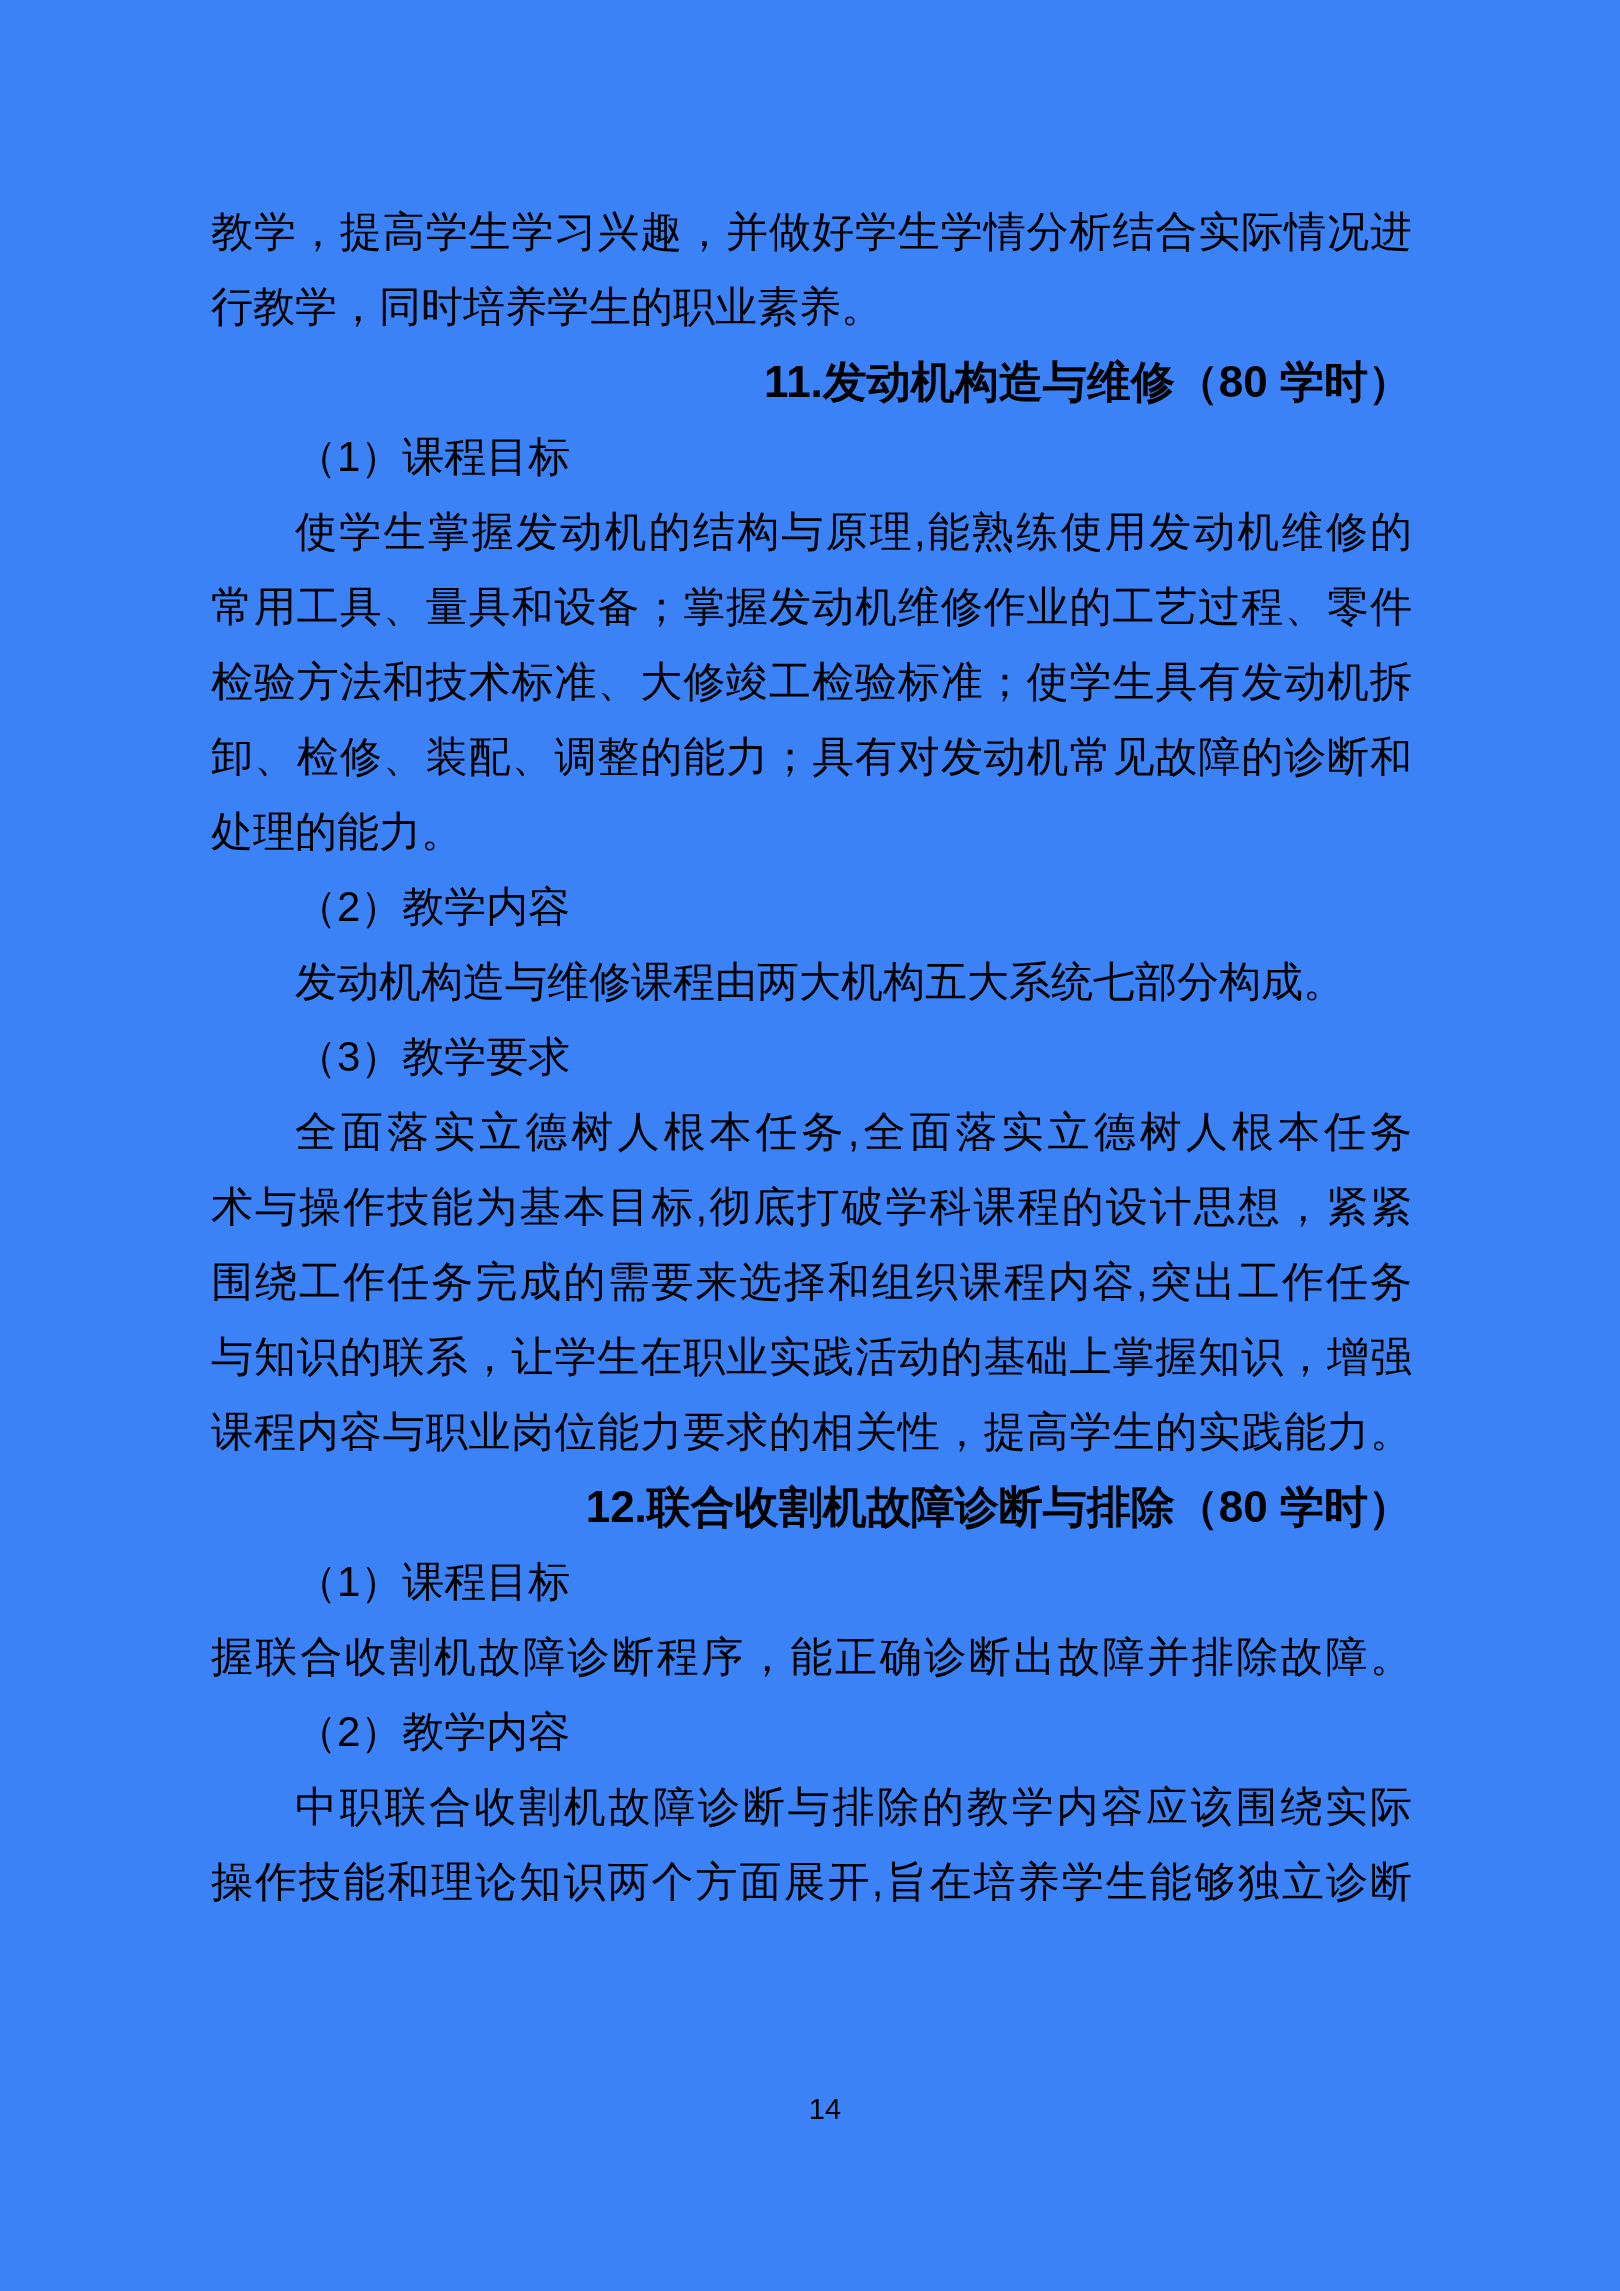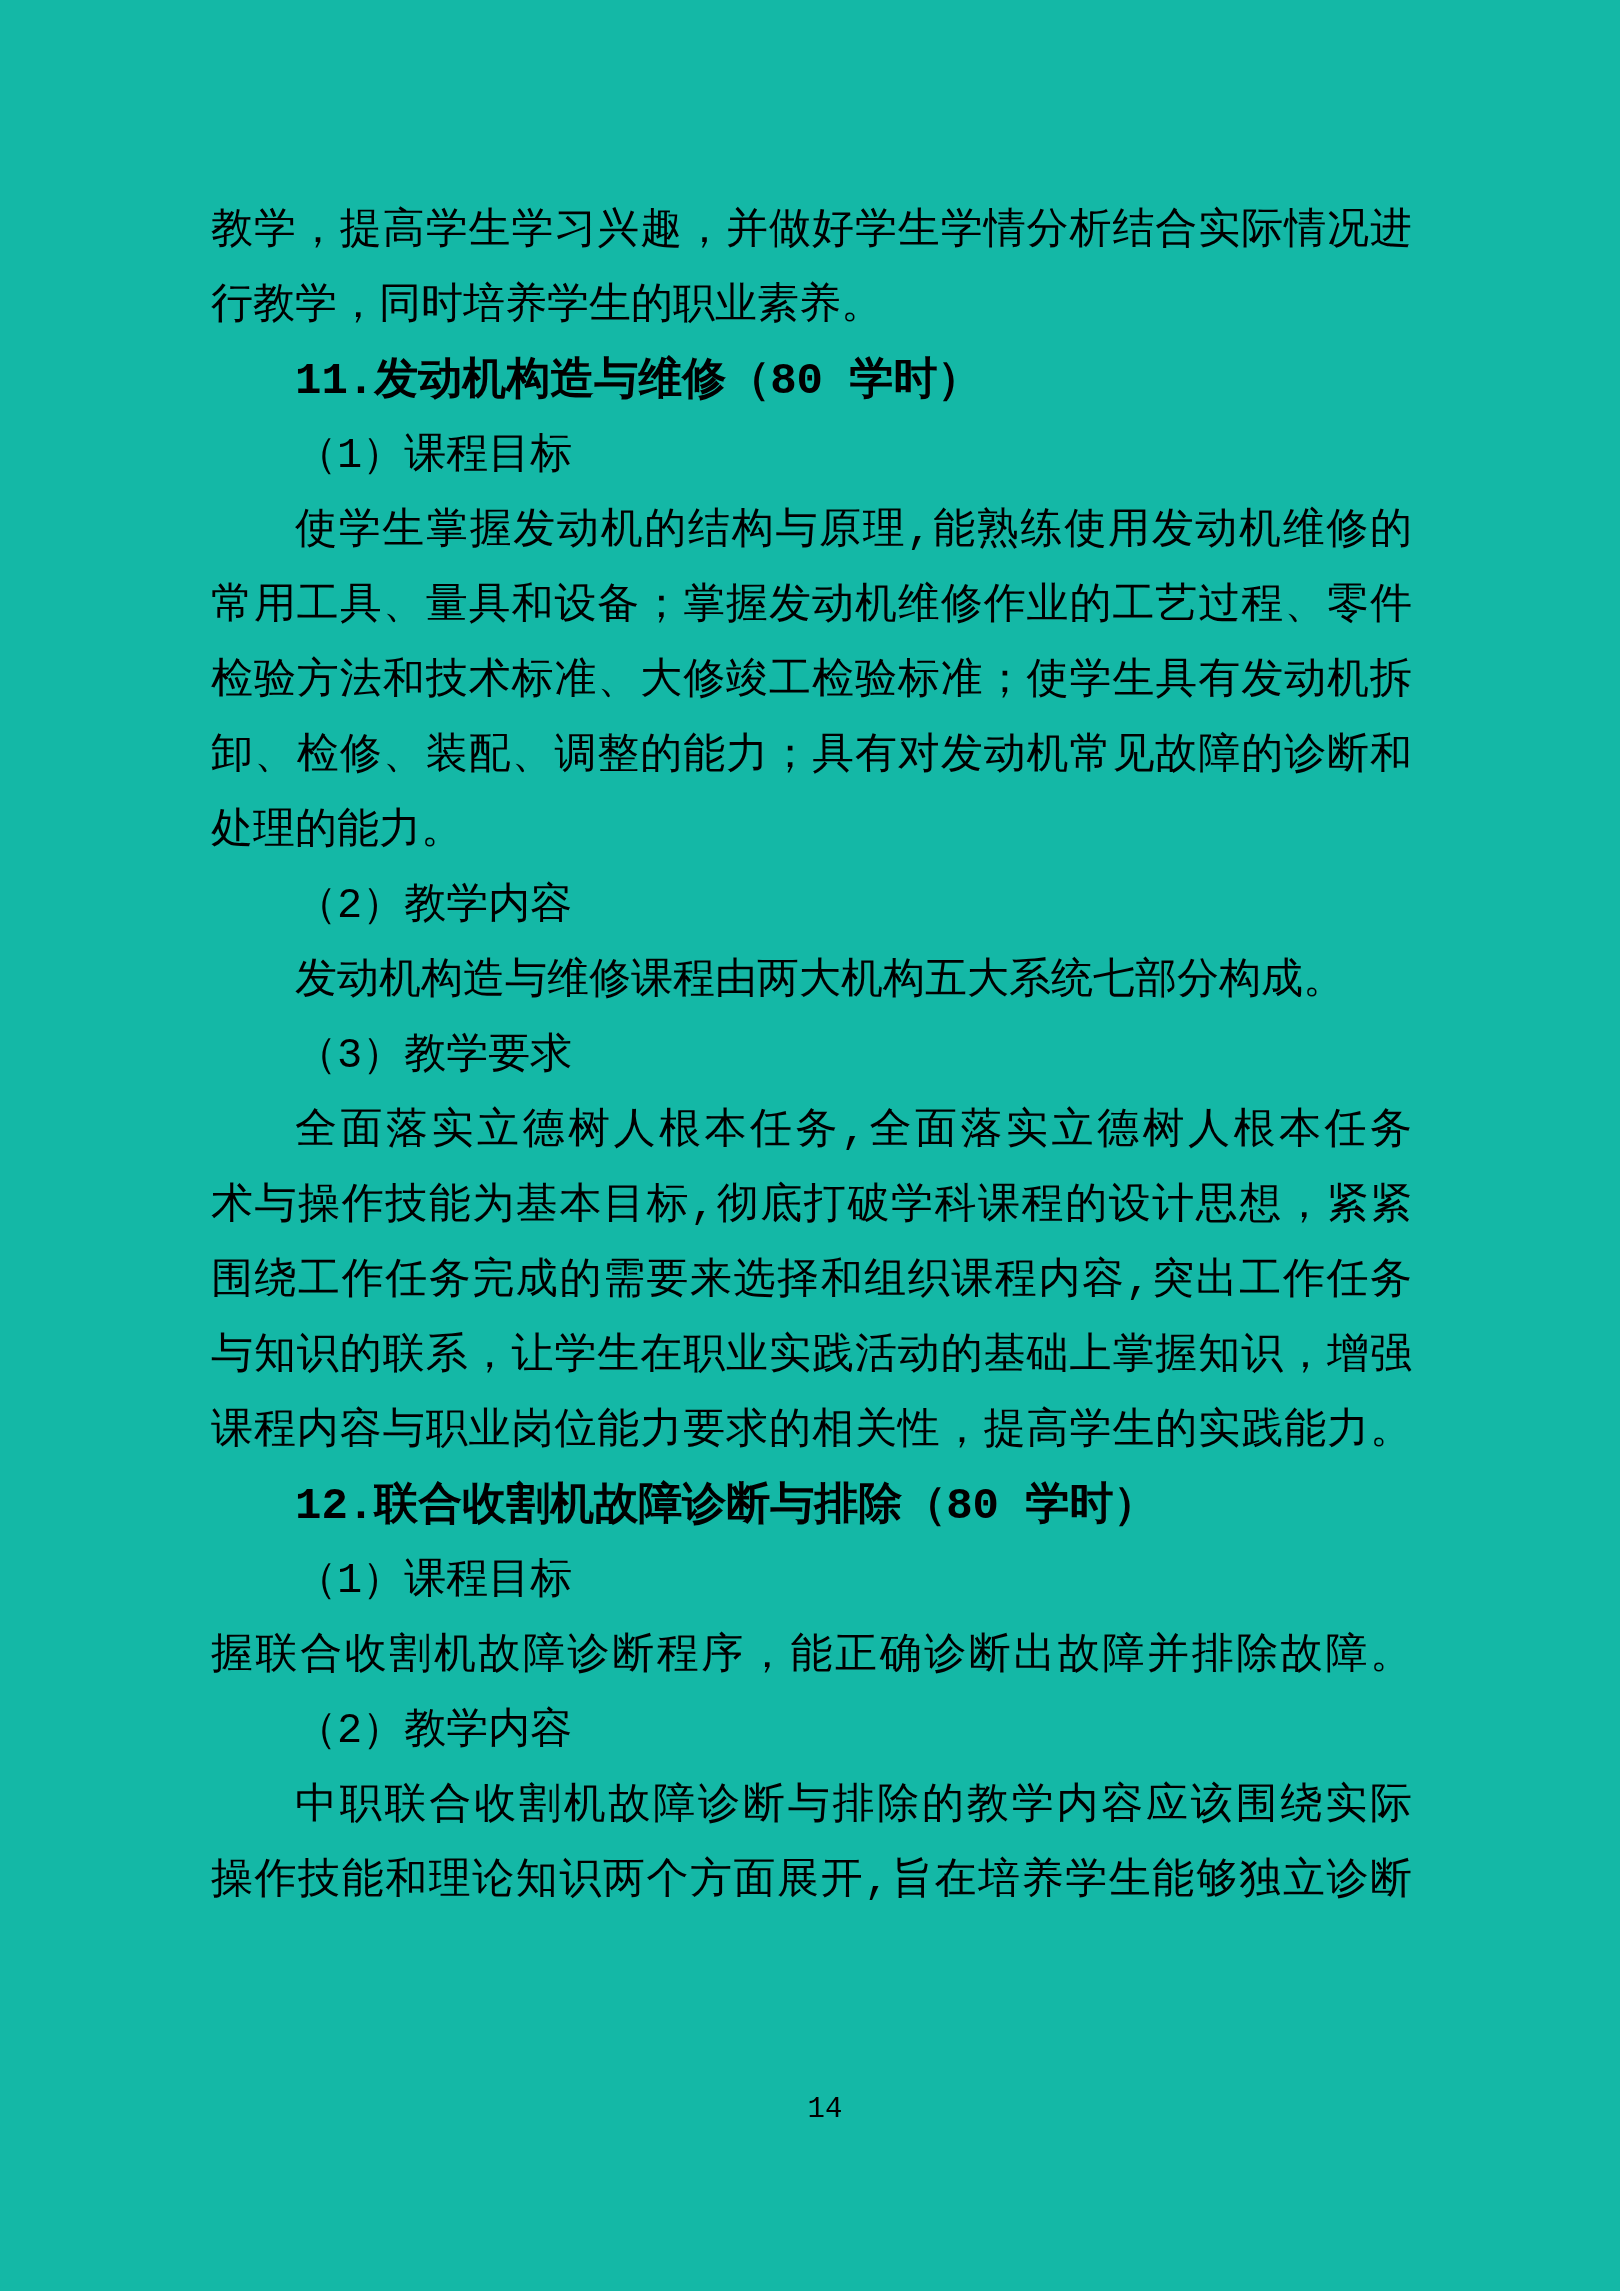--- a/index.html
+++ b/index.html
@@ -4,23 +4,23 @@
 <style>
   html, body {
     margin: 0;
     padding: 0;
     background: #ffffff;
   }
   .page {
     position: relative;
     width: 1620px;
     height: 2292px;
-    background: #14b8a6;
+    background: #3b82f6;
     overflow: hidden;
-    font-family: Liberation Mono, monospace;
+    font-family: Liberation Sans, sans-serif;
     color: #000000;
   }
   .content {
     position: absolute;
     left: 211px;
     top: 194px;
     width: 1201px;
   }
   .line {
     font-size: 42px;
@@ -33,20 +33,21 @@
   .just {
     text-align: justify;
     text-align-last: justify;
   }
   .indent {
     text-indent: 84px;
   }
   .heading {
     font-weight: bold;
     font-size: 44px;
+    text-align: right;
   }
   .page-number {
     position: absolute;
     left: 15px;
     top: 2090px;
     width: 100%;
     text-align: center;
     font-size: 29px;
     line-height: 39px;
     color: #000000;

